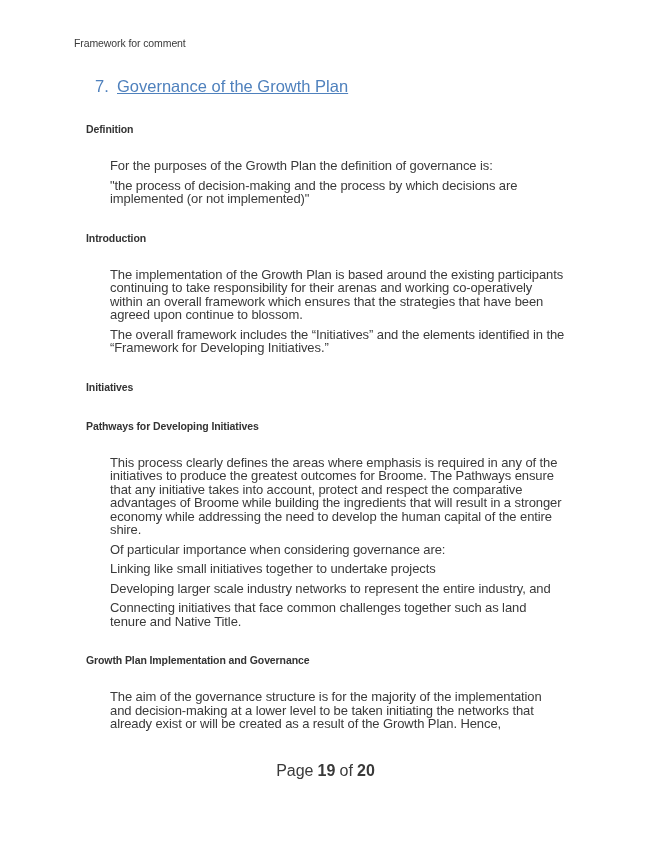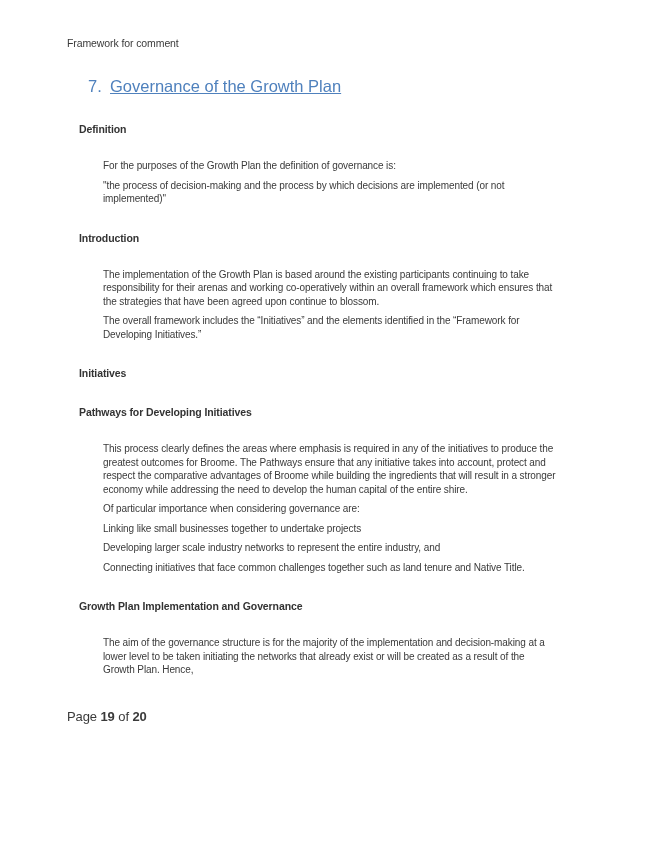--- a/index.html
+++ b/index.html
@@ -11,47 +11,47 @@
   body{
     width:652px;height:844px;
     font-family:"Liberation Sans", sans-serif;
     color:var(--text);
   }
   .page{
     position:relative;width:652px;height:844px;
     background:var(--page-bg);overflow:hidden;
   }
   .content{
-    position:absolute;left:67px;top:0;width:503px;
+    position:absolute;left:74px;top:0;width:503px;
     padding-top:37px;box-sizing:border-box;
   }
   .doc-header{
     margin:0;font-size:10.5px;line-height:13px;letter-spacing:-0.1px;
   }
   h1.title{
     margin:26px 0 0;padding-left:21px;
     font-size:16.5px;line-height:21px;font-weight:400;
     color:var(--accent);
     text-decoration:underline;
   }
   .title-number{display:inline-block;width:22px;}
   h2.section-heading{
     margin:26px 0 23px;
     font-size:10.5px;line-height:13px;font-weight:700;
     letter-spacing:-0.1px;color:#333333;
   }
   p.body-text{
     margin:0 0 6px;
-    font-size:10px;line-height:13.5px;letter-spacing:-0.1px;padding-left:24px;
+    font-size:13px;line-height:13.5px;letter-spacing:-0.1px;padding-left:24px;
   }
   section{margin:12px;}
   .footer{
     margin-top:33px;
-    font-size:13px;line-height:13px;letter-spacing:-0.1px;
-    text-align:left;
+    font-size:16px;line-height:13px;letter-spacing:-0.1px;
+    text-align:center;
   }
   .footer .bold{font-weight:700;}
 </style>
 </head>
 <body>
 
 <div class="page">
   <div class="content">
 
     <div class="doc-header">Framework for comment</div>
@@ -71,21 +71,21 @@
     </section>
 
     <section>
       <h2 class="section-heading">Initiatives</h2>
     </section>
 
     <section>
       <h2 class="section-heading">Pathways for Developing Initiatives</h2>
       <p class="body-text">This process clearly defines the areas where emphasis is required in any of the initiatives to produce the greatest outcomes for Broome. The Pathways ensure that any initiative takes into account, protect and respect the comparative advantages of Broome while building the ingredients that will result in a stronger economy while addressing the need to develop the human capital of the entire shire.</p>
       <p class="body-text">Of particular importance when considering governance are:</p>
-      <p class="body-text">Linking like small businesses together to undertake projects</p>
+      <p class="body-text">Linking like small initiatives together to undertake projects</p>
       <p class="body-text">Developing larger scale industry networks to represent the entire industry, and</p>
       <p class="body-text">Connecting initiatives that face common challenges together such as land tenure and Native Title.</p>
     </section>
 
     <section>
       <h2 class="section-heading">Growth Plan Implementation and Governance</h2>
       <p class="body-text">The aim of the governance structure is for the majority of the implementation and decision-making at a lower level to be taken initiating the networks that already exist or will be created as a result of the Growth Plan. Hence,</p>
     </section>
 
     <div class="footer">

